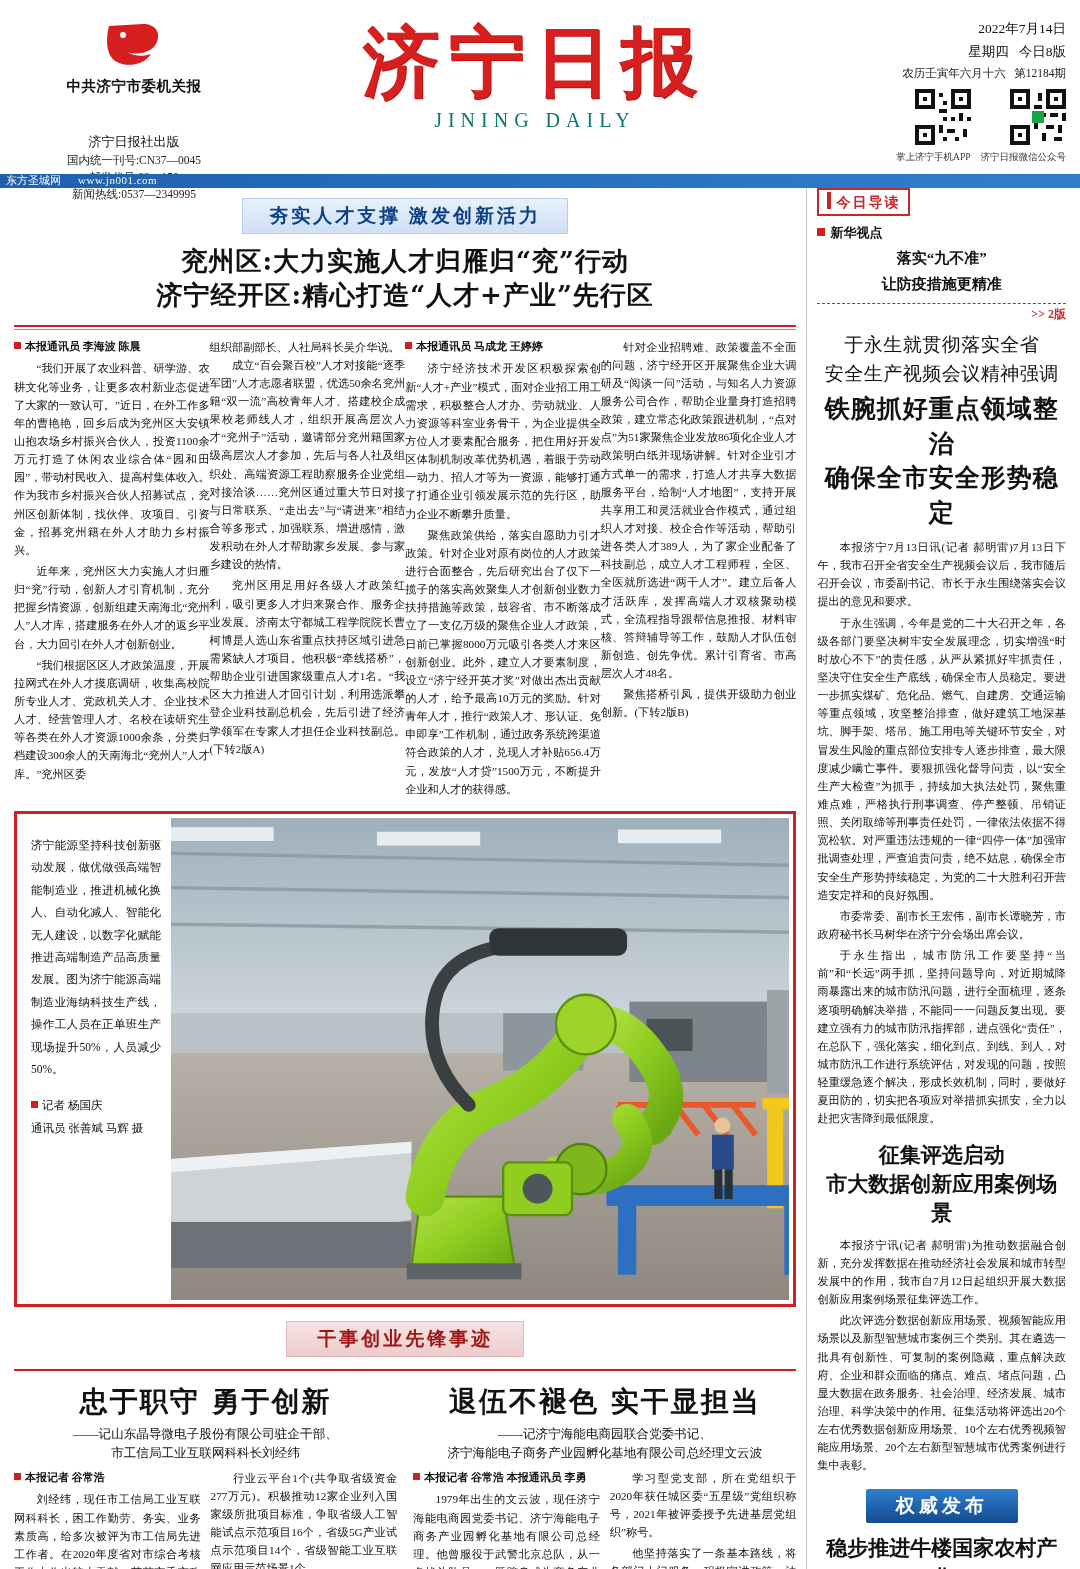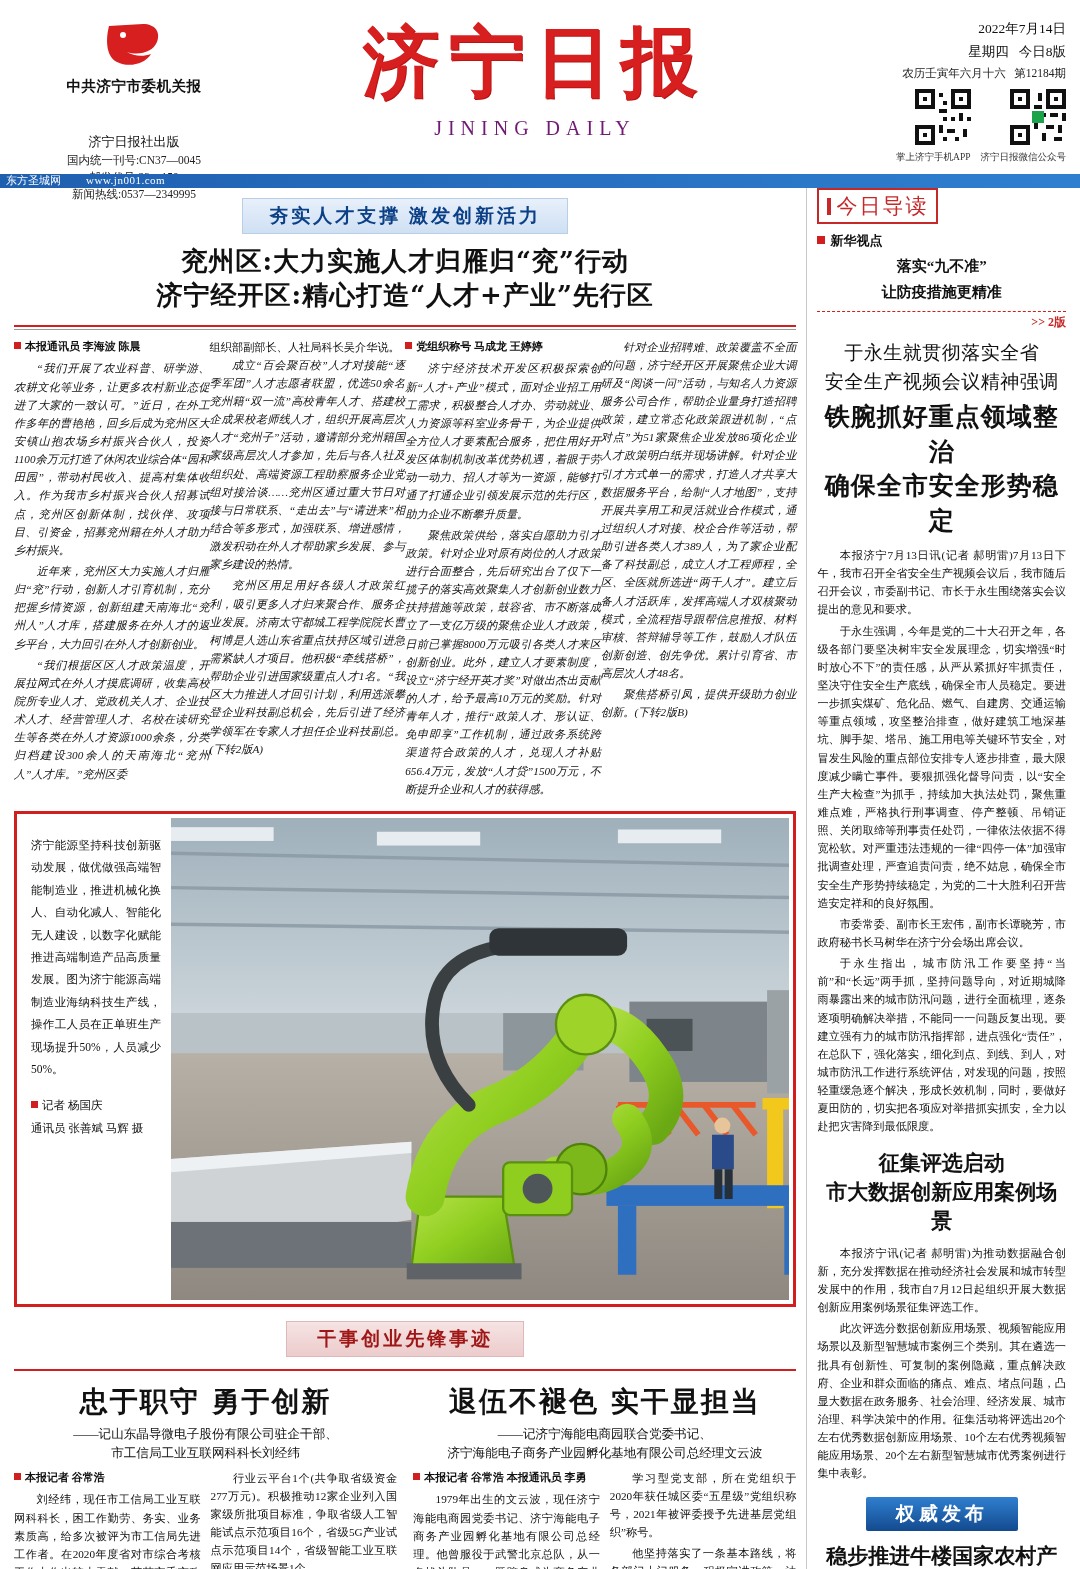--- a/index.html
+++ b/index.html
@@ -10,49 +10,49 @@
   .masthead{display:flex;align-items:flex-start;padding:10px 14px 0 14px;height:172px;box-sizing:border-box;}
   .mh-left{width:240px;padding-top:10px;text-align:center;}
   .mh-logo{width:62px;height:52px;margin:0 auto 4px auto;position:relative;}
   .mh-logo svg{display:block;}
   .mh-left .l1{font-size:14.5px;font-weight:bold;letter-spacing:.5px;line-height:1.45;}
   .mh-left .l2{font-size:13px;line-height:1.5;margin-top:35px;}
   .mh-left .sml{font-size:11.5px;line-height:1.5;color:#222;}
   .mh-center{flex:1;text-align:center;padding-top:4px;}
   .mh-title{font-family:"DejaVu Serif",serif;font-size:76px;font-weight:bold;color:#d71f1f;letter-spacing:10px;line-height:1.25;white-space:nowrap;
     text-shadow:1px 1px 0 #b81414;}
-  .mh-en{font-size:20px;letter-spacing:6px;color:#701a75;margin-top:8px;font-family:"Liberation Serif",serif;}
+  .mh-en{font-size:20px;letter-spacing:6px;color:#0f766e;font-family:"Liberation Serif",serif;}
   .mh-right{width:250px;padding-top:8px;text-align:right;}
   .mh-right .d1{font-size:13.5px;line-height:1.7;}
   .mh-right .d2{font-size:11.5px;line-height:1.7;color:#222;}
   .qr-row{display:flex;justify-content:flex-end;gap:10px;margin-top:6px;}
   .qr-box{width:56px;height:56px;}
   .qr-cap{font-size:9.5px;text-align:center;margin-top:2px;color:#333;}
   .blue-bar{height:14px;background:linear-gradient(90deg,#1f5fb0,#2f7fd0);margin-top:2px;position:relative;}
-  .blue-bar .site{position:absolute;left:86px;top:-1px;color:#fff;font-size:11px;line-height:15px;letter-spacing:.5px;}
+  .blue-bar .site{position:absolute;left:78px;top:-1px;color:#fff;font-size:11px;line-height:15px;letter-spacing:.5px;}
   .blue-bar .east{position:absolute;left:6px;top:-1px;color:#fff;font-size:11px;line-height:15px;}
 
   
   .body{display:flex;padding:0 14px;box-sizing:border-box;}
   .left-col{width:790px;}
   .right-col{width:262px;margin-left:10px;border-left:1px solid #c9c9c9;padding-left:10px;box-sizing:border-box;}
 
   
   .banner{margin:10px 0 4px 0;text-align:center;}
   .banner-inner{display:inline-block;background:linear-gradient(180deg,#e8f0fa,#cfe0f4);border:1px solid #b9cfe8;padding:4px 26px;}
   .banner-inner span{font-size:19px;font-weight:bold;letter-spacing:3px;color:#0b3f86;}
 
   .headline{text-align:center;margin-top:10px;}
   .headline .h1{font-family:"DejaVu Serif",serif;font-size:26px;font-weight:bold;letter-spacing:1px;line-height:1.32;color:#111;}
   .rule-red{border:0;border-top:2px solid #d11f1f;margin:12px 0 0 0;}
   .rule-thin{border:0;border-top:1px solid #9a9a9a;margin:2px 0 8px 0;}
 
   .cols3{display:flex;gap:0;}
   .col{flex:1;font-size:11.2px;line-height:1.62;text-align:justify;}
-  .col p{margin:0 0 3px 0;text-indent:2em;font-style:italic;}
+  .col p{margin:0 0 3px 0;text-indent:2em;}
   .byline{font-size:11px;margin:0 0 4px 0;color:#111;}
   .byline .sq{display:inline-block;width:7px;height:7px;background:#d11f1f;margin-right:4px;vertical-align:1px;}
   .byline b{font-weight:bold;}
   .topic-lead{font-size:11.2px;line-height:1.62;text-align:justify;}
 
   
   .photo-wrap{margin-top:10px;border:3px solid #d11f1f;padding:4px;display:flex;height:496px;box-sizing:border-box;background:#fff;}
   .photo-cap{width:150px;padding:16px 10px 0 10px;box-sizing:border-box;font-size:11.5px;line-height:1.95;text-align:justify;}
   .photo-cap .credit{margin-top:14px;}
   .photo-cap .credit .sq{display:inline-block;width:7px;height:7px;background:#d11f1f;margin-right:4px;vertical-align:1px;}
@@ -65,21 +65,21 @@
   .two-feat{display:flex;gap:16px;margin-top:10px;}
   .feat{flex:1;}
   .feat h2{font-family:"DejaVu Serif",serif;text-align:center;font-size:28px;font-weight:bold;margin:2px 0 4px 0;letter-spacing:2px;}
   .feat .sub{text-align:center;font-size:12.6px;line-height:1.5;margin-bottom:6px;}
   .feat .cols2{display:flex;gap:10px;}
   .feat .cols2 .c{flex:1;font-size:11.2px;line-height:1.62;text-align:justify;}
   .feat .cols2 .c p{margin:0 0 3px 0;text-indent:2em;}
 
   
   .guide-head{display:flex;align-items:center;gap:6px;}
-  .guide-box{border:2px solid #c62828;padding:2px 8px;font-size:21px;font-weight:normal;color:#c62828;letter-spacing:2px;background:#fff;}
+  .guide-box{border:2px solid #c62828;padding:2px 8px;font-size:14px;font-weight:bold;color:#c62828;letter-spacing:2px;background:#fff;}
   .guide-box .bar{display:inline-block;width:4px;height:17px;background:#c62828;margin-right:5px;vertical-align:-2px;}
   .r-sec{margin-top:8px;}
   .r-label{font-size:13px;font-weight:bold;}
   .r-label .sq{display:inline-block;width:8px;height:8px;background:#d11f1f;margin-right:5px;vertical-align:1px;}
   .r-lines{text-align:center;font-size:15px;font-weight:bold;line-height:1.7;margin-top:4px;}
   .dashed{border:0;border-top:1px dashed #d11f1f;margin:6px 0 2px 0;}
   .jump{text-align:right;font-size:12px;color:#c62828;font-weight:bold;}
   .r-kicker{text-align:center;font-size:19px;font-weight:normal;line-height:1.5;margin-top:8px;letter-spacing:.5px;}
   .r-title{text-align:center;font-family:"DejaVu Serif",serif;font-size:25px;font-weight:bold;line-height:1.38;margin-top:4px;letter-spacing:1px;}
   .r-body{font-size:11.2px;line-height:1.62;text-align:justify;margin-top:8px;}
@@ -209,21 +209,21 @@
           <p>“我们开展了农业科普、研学游、农耕文化等业务，让更多农村新业态促进了大家的一致认可。”近日，在外工作多年的曹艳艳，回乡后成为兖州区大安镇山抱农场乡村振兴合伙人，投资1100余万元打造了休闲农业综合体“园和田园”，带动村民收入、提高村集体收入。作为我市乡村振兴合伙人招募试点，兖州区创新体制，找伙伴、攻项目、引资金，招募兖州籍在外人才助力乡村振兴。</p>
           <p>近年来，兖州区大力实施人才归雁归“兖”行动，创新人才引育机制，充分把握乡情资源，创新组建天南海北“兖州人”人才库，搭建服务在外人才的返乡平台，大力回引在外人才创新创业。</p>
           <p>“我们根据区区人才政策温度，开展拉网式在外人才摸底调研，收集高校院所专业人才、党政机关人才、企业技术人才、经营管理人才、名校在读研究生等各类在外人才资源1000余条，分类归档建设300余人的天南海北“兖州人”人才库。”兖州区委</p>
         </div>
         <div class="col">
           <div class="topic-lead">组织部副部长、人社局科长吴介华说。</div>
           <p>成立“百会聚百校”人才对接能“逐季军团”人才志愿者联盟，优选50余名兖州籍“双一流”高校青年人才、搭建校企成果校老师线人才，组织开展高层次人才“兖州子”活动，邀请部分兖州籍国家级高层次人才参加，先后与各人社及组织处、高端资源工程助察服务企业党组对接洽谈……兖州区通过重大节日对接与日常联系、“走出去”与“请进来”相结合等多形式，加强联系、增进感情，激发积动在外人才帮助家乡发展、参与家乡建设的热情。</p>
           <p>兖州区用足用好各级人才政策红利，吸引更多人才归来聚合作、服务企业发展。济南太守都城工程学院院长曹柯博是人选山东省重点扶持区域引进急需紧缺人才项目。他积极“牵线搭桥”，帮助企业引进国家级重点人才1名。“我区大力推进人才回引计划，利用选派攀登企业科技副总机会，先后引进了经济学领军在专家人才担任企业科技副总。(下转2版A)</p>
         </div>
         <div class="col">
-          <div class="byline"><span class="sq"></span><b>党组织称号 马成龙 王婷婷</b></div>
+          <div class="byline"><span class="sq"></span><b>本报通讯员 马成龙 王婷婷</b></div>
           <p>济宁经济技术开发区积极探索创新“人才+产业”模式，面对企业招工用工需求，积极整合人才办、劳动就业、人力资源等科室业务骨干，为企业提供全方位人才要素配合服务，把住用好开发区体制机制改革优势机遇，着眼于劳动一动力、招人才等为一资源，能够打通了打通企业引领发展示范的先行区，助力企业不断攀升质量。</p>
           <p>聚焦政策供给，落实自愿助力引才政策。针对企业对原有岗位的人才政策进行合面整合，先后研究出台了仅下一揽子的落实高效聚集人才创新创业数力扶持措施等政策，鼓容省、市不断落成立了一支亿万级的聚焦企业人才政策，日前已掌握8000万元吸引各类人才来区创新创业。此外，建立人才要素制度，设立“济宁经开英才奖”对做出杰出贡献的人才，给予最高10万元的奖励。针对青年人才，推行“政策人才、形认证、免申即享”工作机制，通过政务系统跨渠道符合政策的人才，兑现人才补贴656.4万元，发放“人才贷”1500万元，不断提升企业和人才的获得感。</p>
         </div>
         <div class="col">
           <p>针对企业招聘难、政策覆盖不全面的问题，济宁经开区开展聚焦企业大调研及“阅谈一问”活动，与知名人力资源服务公司合作，帮助企业量身打造招聘政策，建立常态化政策跟进机制，“点对点”为51家聚焦企业发放86项化企业人才政策明白纸并现场讲解。针对企业引才方式单一的需求，打造人才共享大数据服务平台，给制“人才地图”，支持开展共享用工和灵活就业合作模式，通过组织人才对接、校企合作等活动，帮助引进各类人才389人，为了家企业配备了科技副总，成立人才工程师程，全区、全医就所选进“两千人才”。建立后备人才活跃库，发挥高端人才双核聚动模式，全流程指导跟帮信息推报、材料审核、答辩辅导等工作，鼓励人才队伍创新创造、创先争优。累计引育省、市高层次人才48名。</p>
           <p>聚焦搭桥引凤，提供开级助力创业创新。(下转2版B)</p>
         </div>
       </div>
 
       <div class="photo-wrap">

